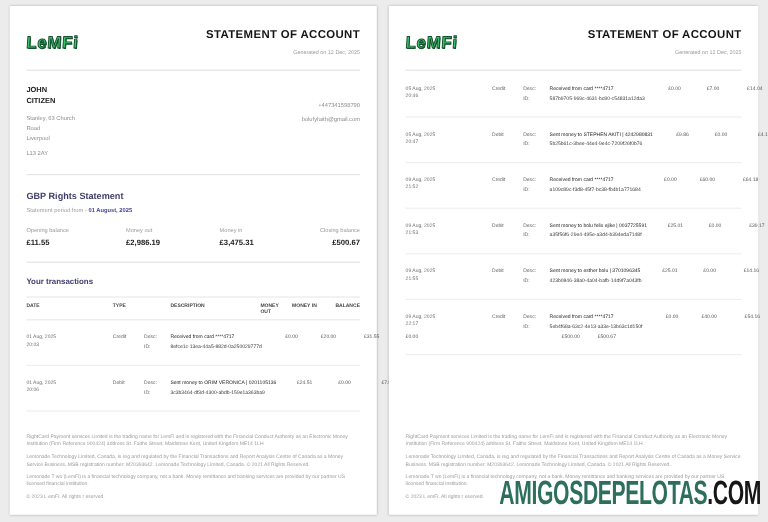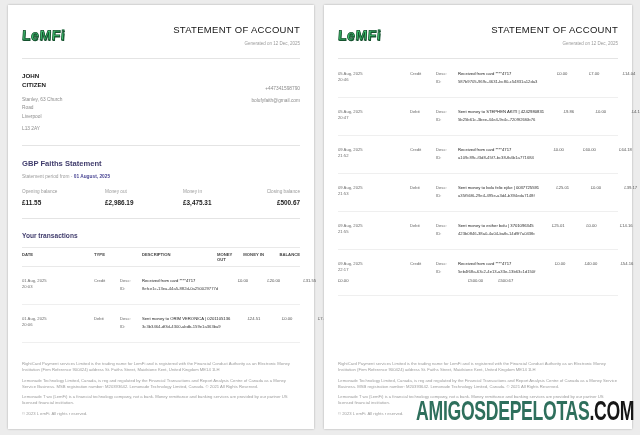--- a/index.html
+++ b/index.html
@@ -7,21 +7,21 @@
           font-family:"Liberation Sans","DejaVu Sans",sans-serif;}
   .page{position:absolute;top:5px;height:424px;background:#fff;box-shadow:0 0 2px rgba(0,0,0,.28);}
   #page1{left:8px;width:306px;}
   #page2{left:324px;width:308px;}
   .inner{padding:0 14px;}
   
   .hdr{display:flex;justify-content:space-between;align-items:flex-start;padding:16px 0 12px;}
   .logo{font-size:14px;font-weight:800;color:#3ec06f;-webkit-text-stroke:0.8px #15512e;
         text-shadow:0.6px 0.6px 0 #15512e;letter-spacing:0.6px;transform:skewX(-4deg);margin-top:6px;}
   .hdr-right{text-align:right;margin-top:3px;}
-  .doc-title{font-size:9.5px;font-weight:normal;color:#151515;letter-spacing:0.3px;}
+  .doc-title{font-size:9.5px;font-weight:bold;color:#151515;letter-spacing:0.3px;}
   .generated{font-size:4.5px;color:#9a9a9a;margin-top:6px;}
   .rule{border-top:1px solid #e4e4e4;}
   
   .who{display:flex;justify-content:space-between;margin-top:13px;}
   .name{font-size:6.2px;font-weight:bold;color:#222;line-height:1.4;}
   .addr{font-size:4.8px;color:#8b8b8b;margin-top:7px;line-height:1.7;}
   .postcode{margin-top:4px;}
   .contact{text-align:right;font-size:4.8px;color:#8b8b8b;margin-top:11px;line-height:2.4;}
   .sect-rule{border-top:1px solid #e4e4e4;margin-top:12px;}
   
@@ -95,21 +95,21 @@
             <div class="postcode">L13 2AY</div>
           </div>
         </div>
         <div class="contact">
           <div>+447341598790</div>
           <div>bolufyfaith@gmail.com</div>
         </div>
       </div>
       <div class="sect-rule"></div>
 
-      <div class="acct-h">GBP Faiths Statement</div>
+      <div class="acct-h">GBP Rights Statement</div>
       <div class="period">
         <span>Statement period from - </span><span class="pv">01 August, 2025</span>
       </div>
 
       <div class="summary">
         <div>
           <div class="s-label">Opening balance</div>
           <div class="s-value">£11.55</div>
         </div>
         <div>

